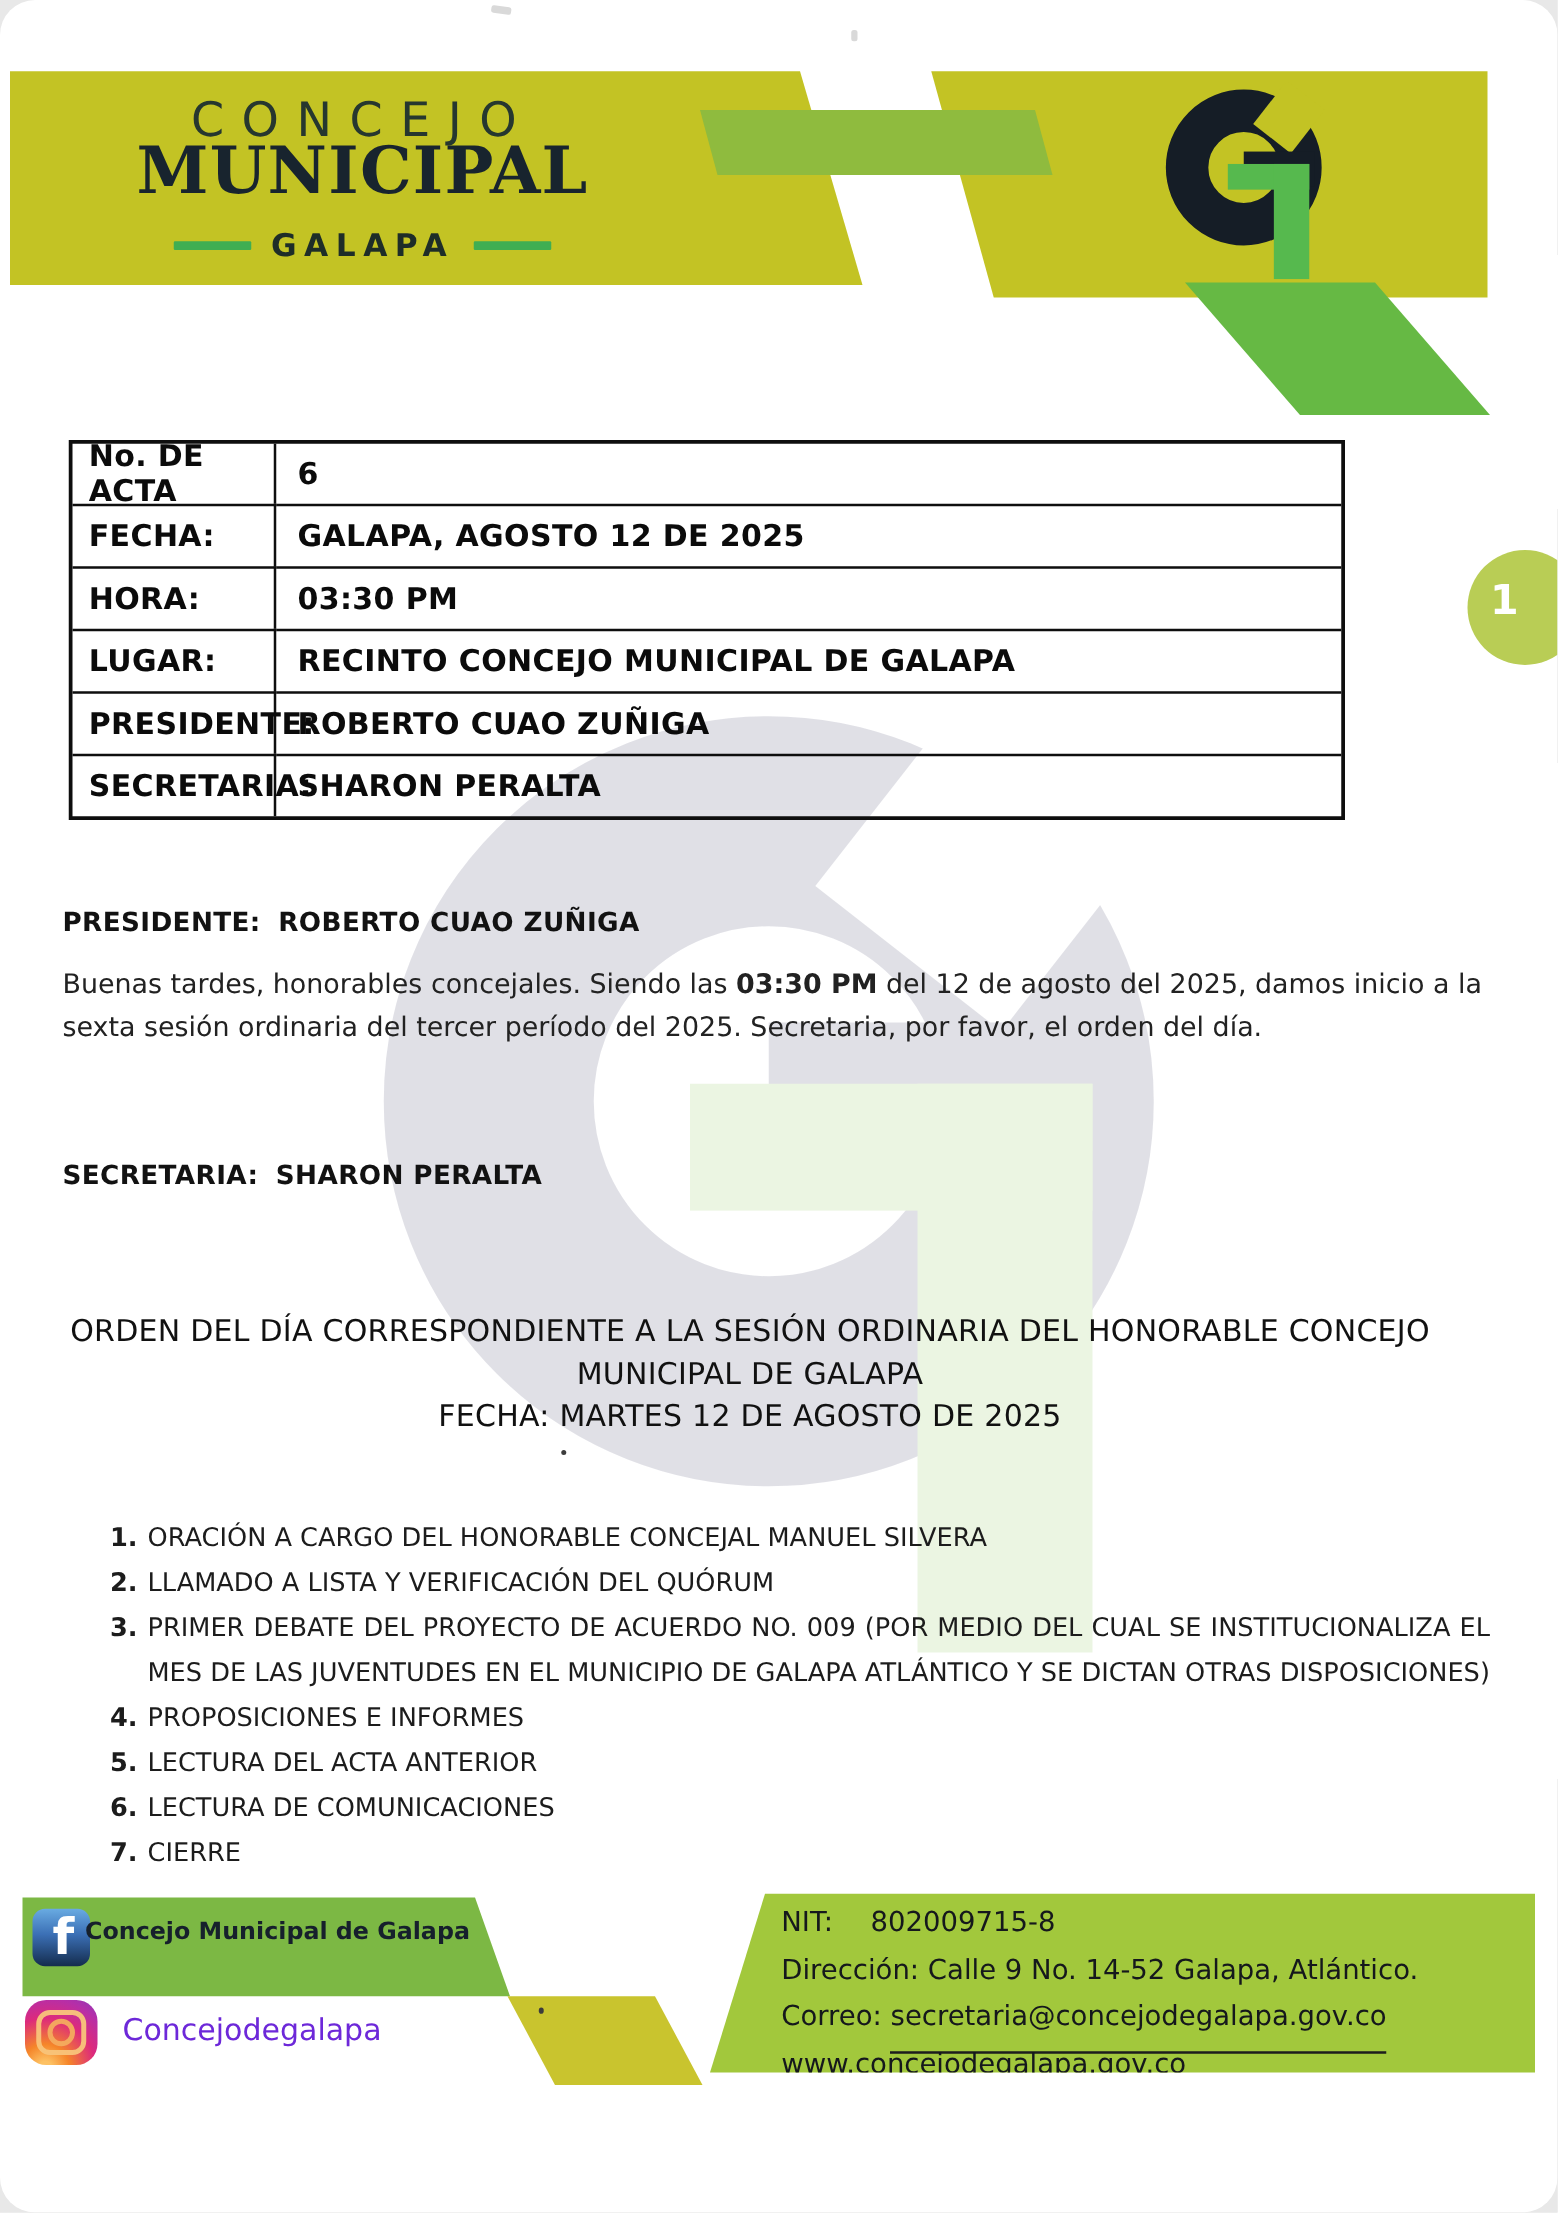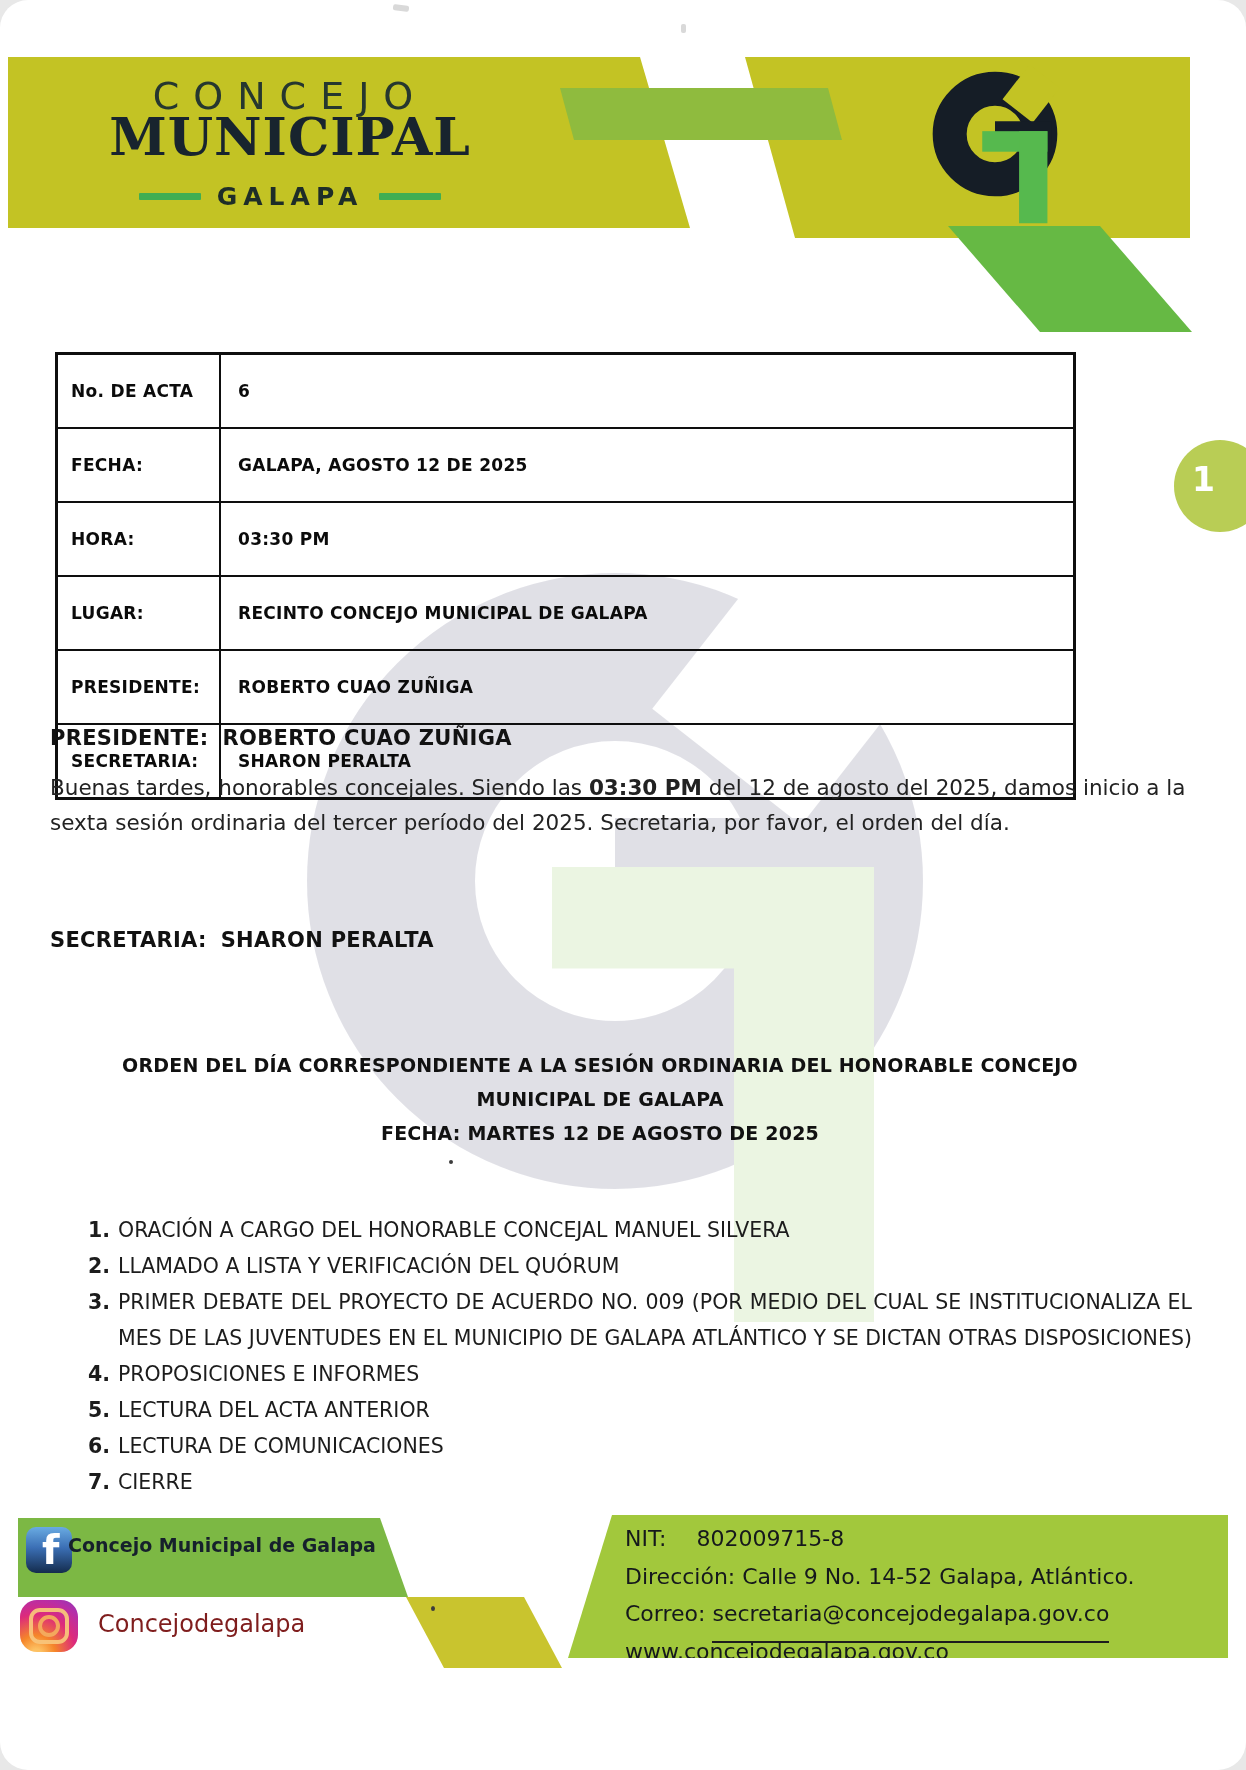--- a/index.html
+++ b/index.html
@@ -28,56 +28,56 @@
   .badge-num{left:1192px;top:460px;font-size:33px;font-weight:bold;color:#ffffff;}
 
   
   .meta-table{
     left:55px;top:352px;width:1015px;
     border:3px solid #0e0e0e;
     display:grid;grid-template-columns:163px 1fr;
     background:transparent;
   }
   .mt-cell{
-    height:72px;display:flex;align-items:center;
-    font-size:17px;font-weight:bold;color:#0b0b0b;letter-spacing:.3px;
+    height:48px;display:flex;align-items:center;
+    font-size:24px;font-weight:bold;color:#0b0b0b;letter-spacing:.3px;
     border-top:2px solid #0e0e0e;
   }
   .mt-cell.first{border-top:none;}
   .mt-label{padding-left:13px;border-right:2px solid #0e0e0e;}
   .mt-value{padding-left:17px;}
 
   
   .speaker-heading{left:50px;font-size:21px;font-weight:bold;color:#121212;letter-spacing:.3px;}
   .speaker-heading .name{margin-left:14px;}
   .para{left:50px;width:1152px;font-size:21.5px;line-height:35px;color:#222;}
   .b{font-weight:bold;}
 
   .agenda-title{left:30px;top:1048px;width:1140px;text-align:center;
-    font-size:19px;font-weight:bold;line-height:34px;color:#111;letter-spacing:.2px;}
+    font-size:24px;font-weight:normal;line-height:34px;color:#111;letter-spacing:.2px;}
 
   .agenda-list{left:88px;top:1212px;width:1104px;font-size:20.5px;line-height:36px;color:#1c1c1c;}
   .agenda-item{display:flex;align-items:flex-start;}
   .agenda-item .num{width:30px;flex:0 0 30px;font-weight:bold;}
   .agenda-item .txt{flex:1;}
   .agenda-item .txt.justify{text-align:justify;}
 
   
   .fb-icon{left:26px;top:1527px;width:46px;height:46px;border-radius:10px;
     background:linear-gradient(180deg,#69abe2 0%,#3b6fb5 45%,#142c4d 100%);}
   .fb-f{left:42px;top:1527px;font-size:40px;font-weight:bold;color:#ffffff;}
   .fb-label{left:68px;top:1534px;font-size:19px;font-weight:bold;color:#16202c;}
 
   .ig-icon{left:20px;top:1600px;width:58px;height:52px;border-radius:17px;
     background:radial-gradient(circle at 28% 105%,#fdc163 8%,#f58529 28%,#dd2a7b 58%,#b62ea8 82%,#8a3ab9 100%);}
   .ig-inner{position:absolute;left:9px;top:8px;right:9px;bottom:8px;
     border:4px solid rgba(248,196,122,.95);border-radius:11px;}
   .ig-lens{position:absolute;left:50%;top:50%;width:14px;height:14px;margin:-11px 0 0 -11px;
     border:4px solid rgba(243,172,94,.95);border-radius:50%;}
-  .ig-label{left:98px;top:1610px;font-size:24px;font-weight:500;color:#7f1d1d;}
+  .ig-label{left:98px;top:1610px;font-size:24px;font-weight:500;color:#6d28d9;}
 
   .footer-right-clip{left:560px;top:1515px;width:668px;height:143px;overflow:hidden;}
   .footer-right-text{position:absolute;left:65px;top:5px;font-size:22px;line-height:37.5px;color:#15181c;}
   .nit-val{margin-left:30px;}
   .email{border-bottom:2px solid #1d1d1d;padding-bottom:15px;}
 
   
   .speck{background:#3c3c3c;border-radius:50%;}
   .speck-light{background:#d9d9d9;border-radius:2px;}
 </style>

